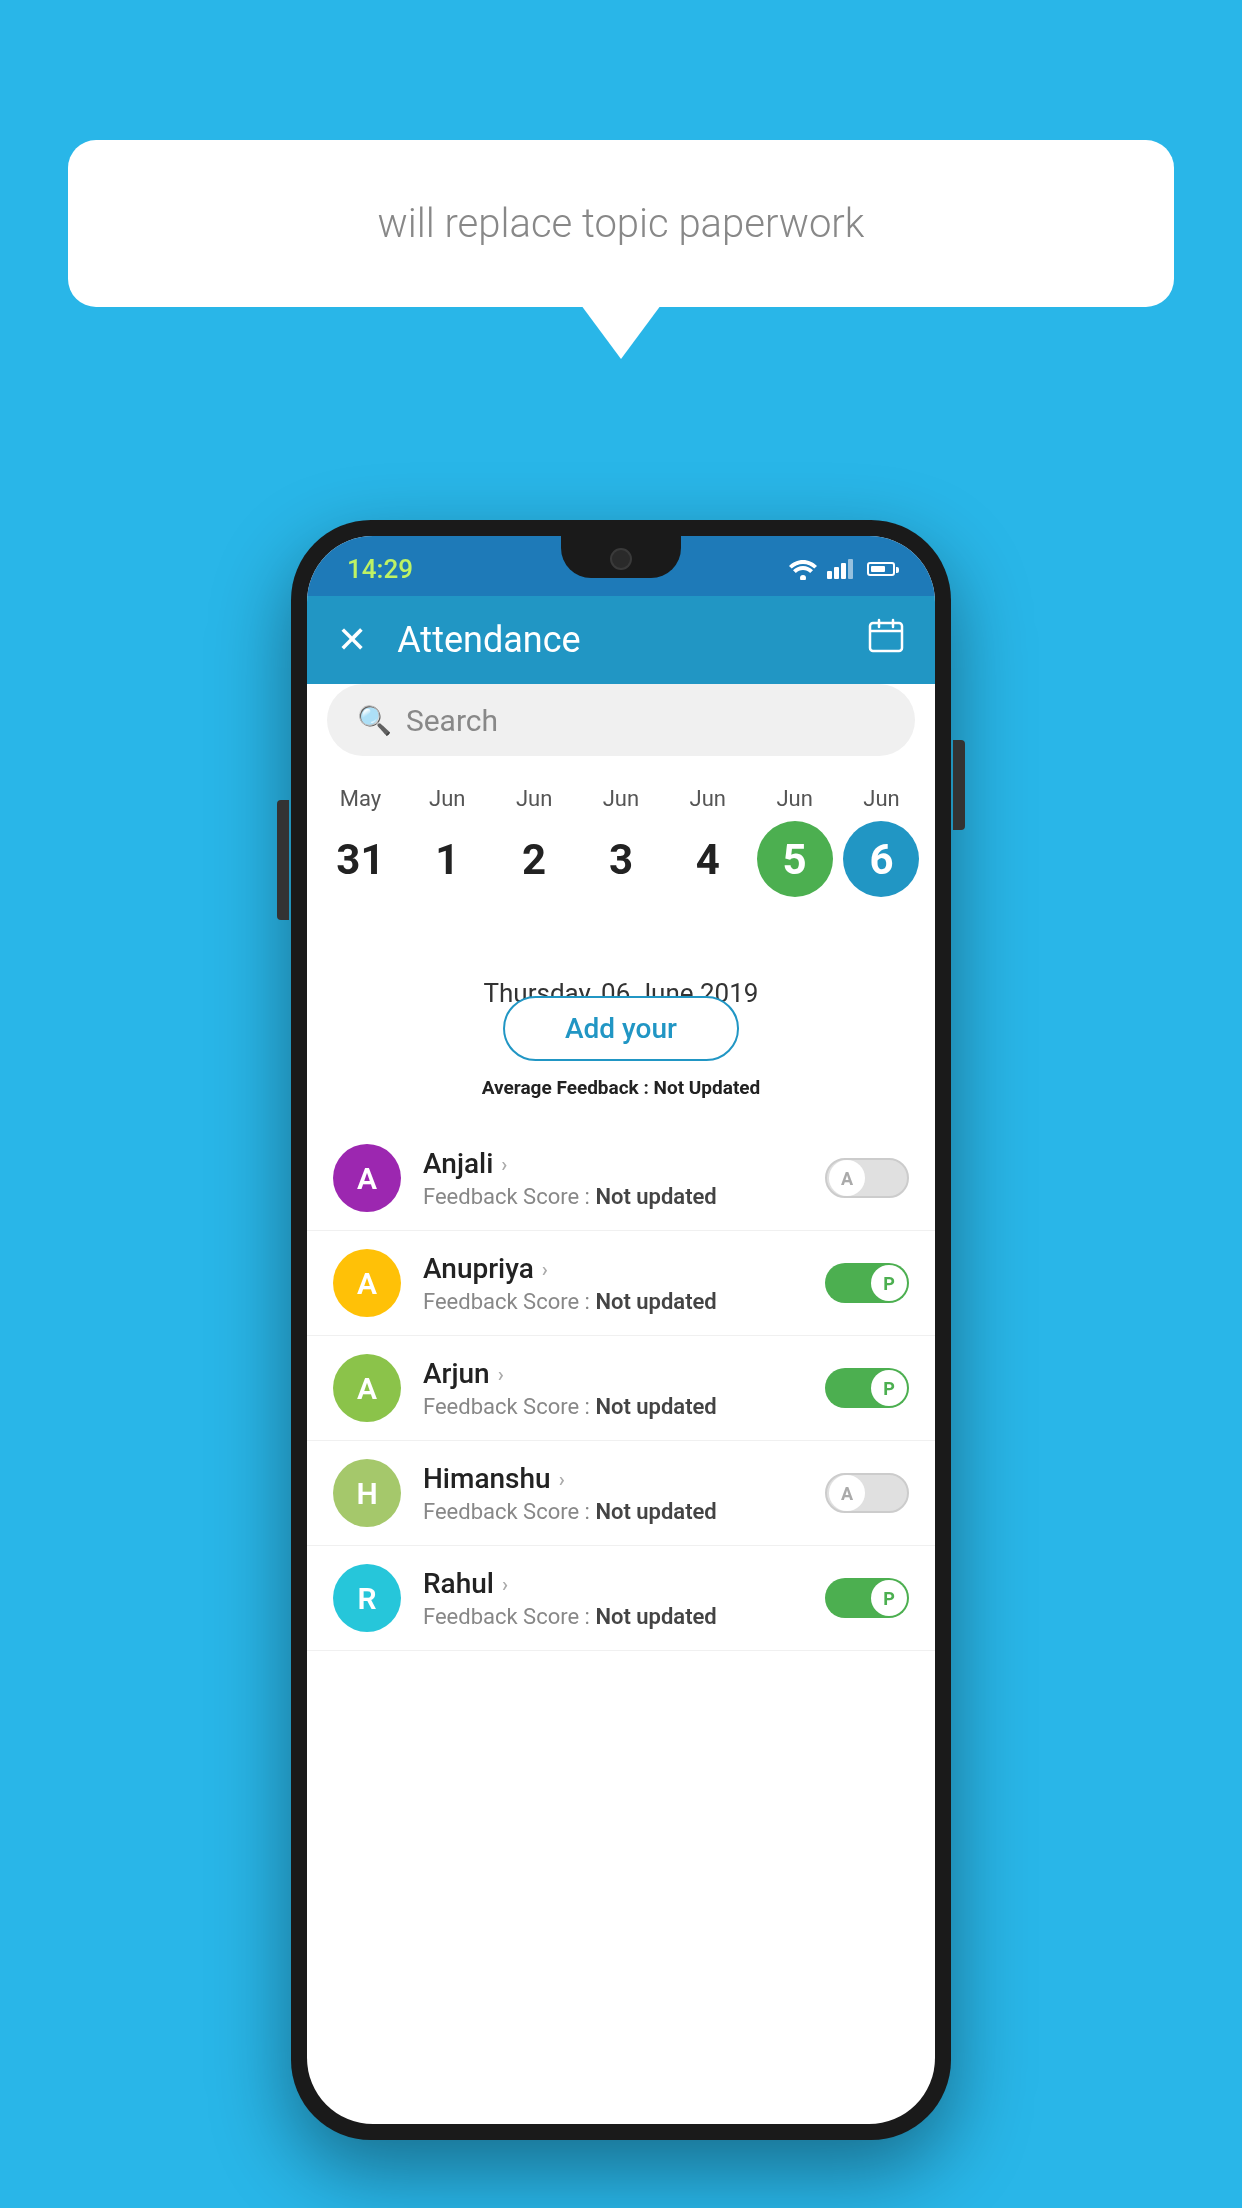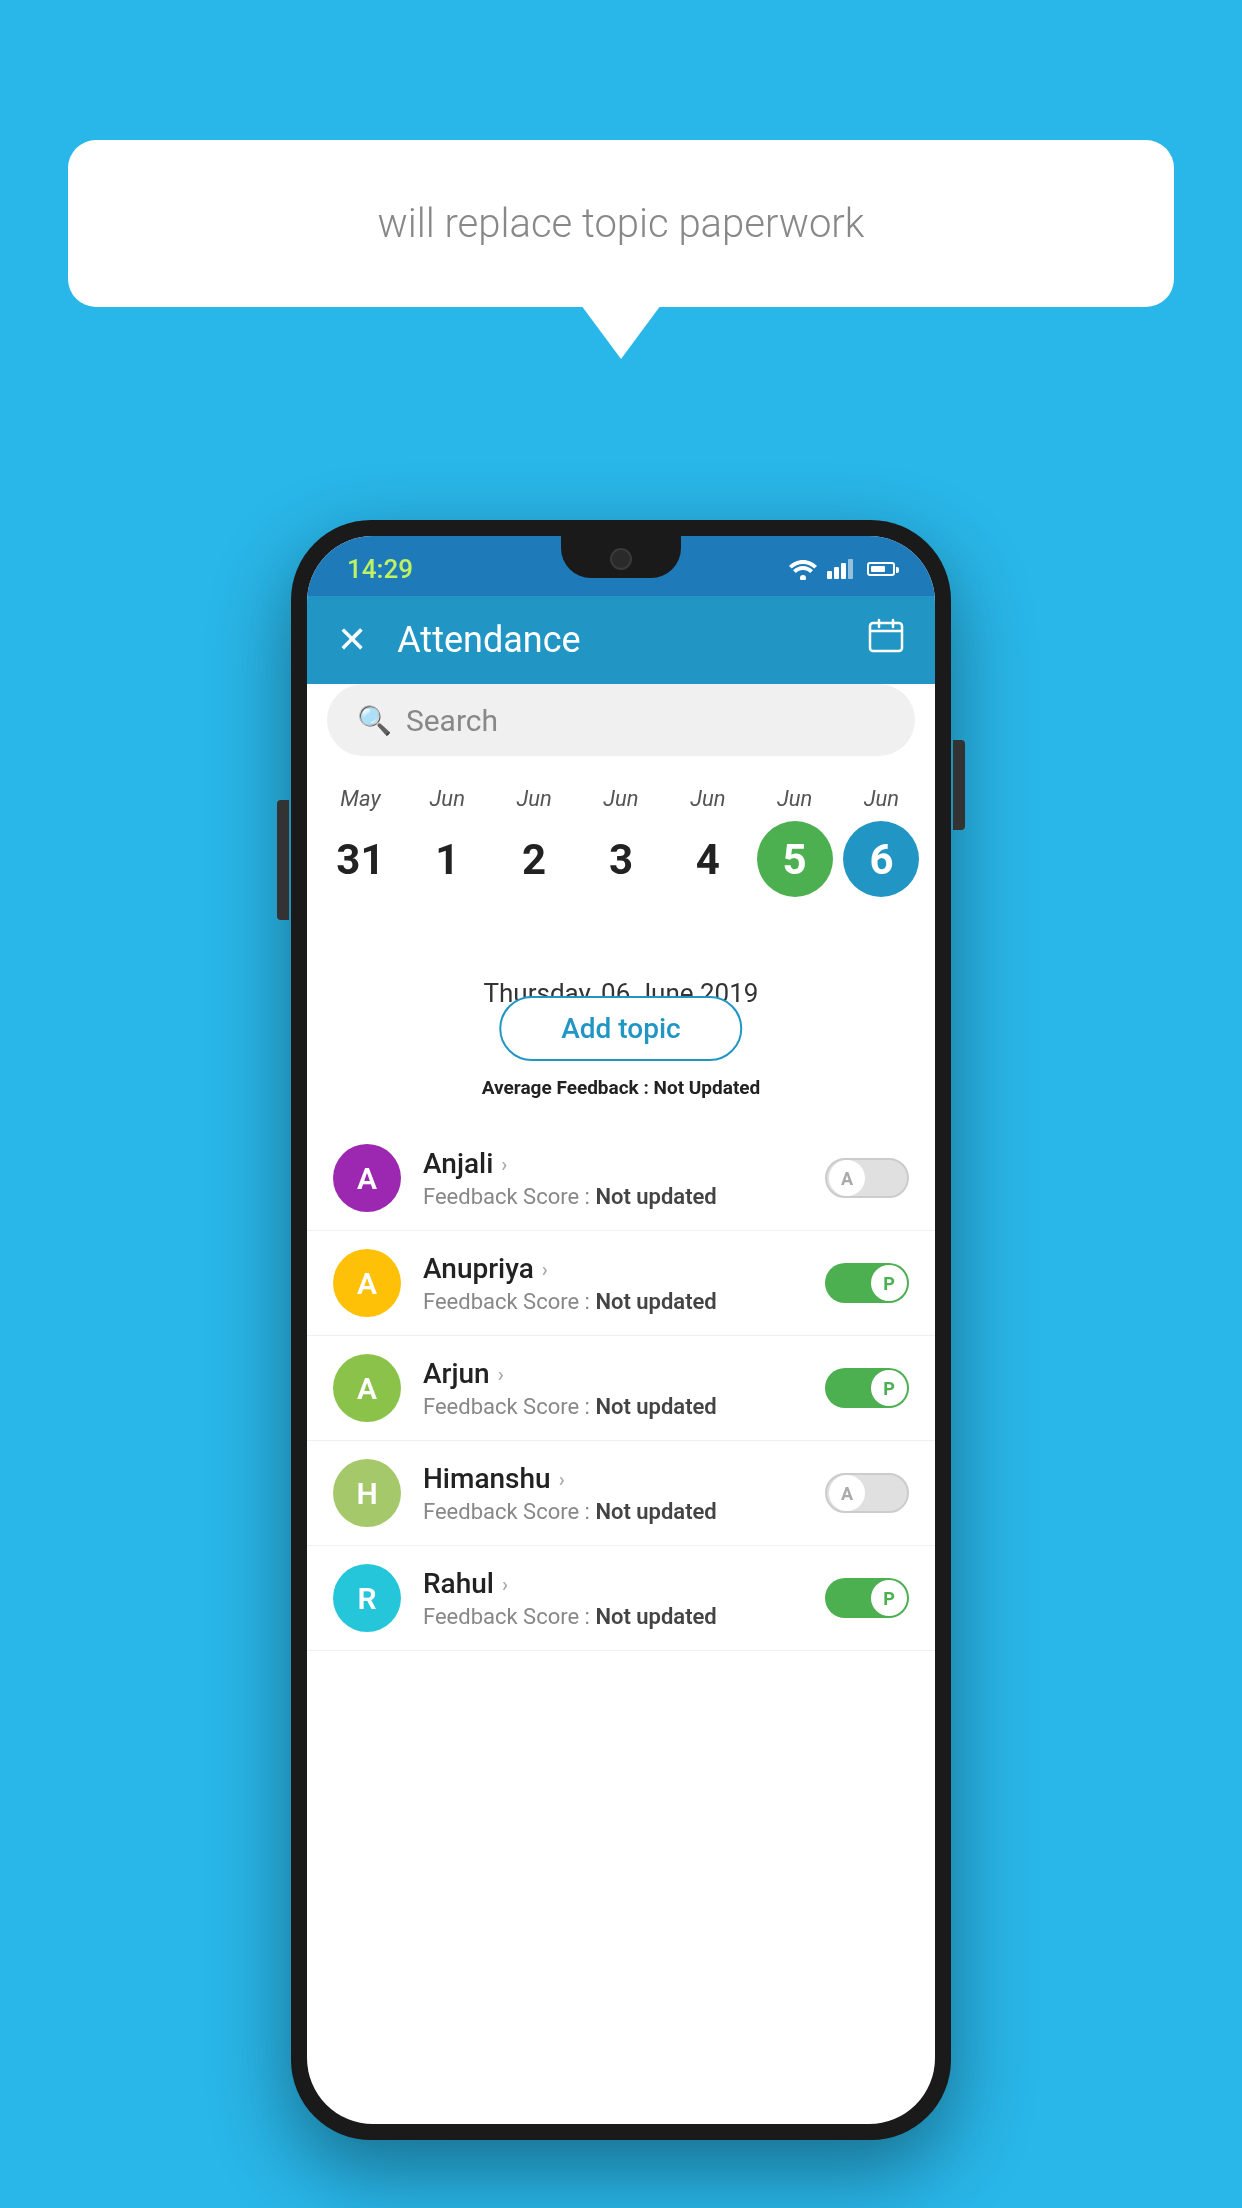--- a/index.html
+++ b/index.html
@@ -284,21 +284,20 @@
       display: flex;
       flex-direction: column;
       align-items: center;
       gap: 10px;
     }
 
     .cal-month {
       font-size: 22px;
       color: #555;
       font-weight: 400;
-      font-style: italic;
     }
 
     .cal-num {
       font-size: 42px;
       font-weight: 700;
       color: #222;
       width: 76px;
       height: 76px;
       display: flex;
       align-items: center;
@@ -551,21 +550,21 @@
             <div class="cal-num today">5</div>
           </div>
           <div class="cal-day">
             <div class="cal-month">Jun</div>
             <div class="cal-num selected">6</div>
           </div>
         </div>
 
       <div class="date-label">Thursday, 06 June 2019</div>
 
-      <div class="add-topic-btn">Add topic</div>
+      <div class="add-topic-btn">Add your</div>
 
       <div class="avg-feedback">
         <span>Average Feedback :</span>
         <span>Not Updated</span>
       </div>
 
       <div class="student-list" id="student-list">
           <div class="student-item">
             <div class="avatar-circle" style="background: rgb(156, 39, 176);">A</div>
             <div class="student-info">

